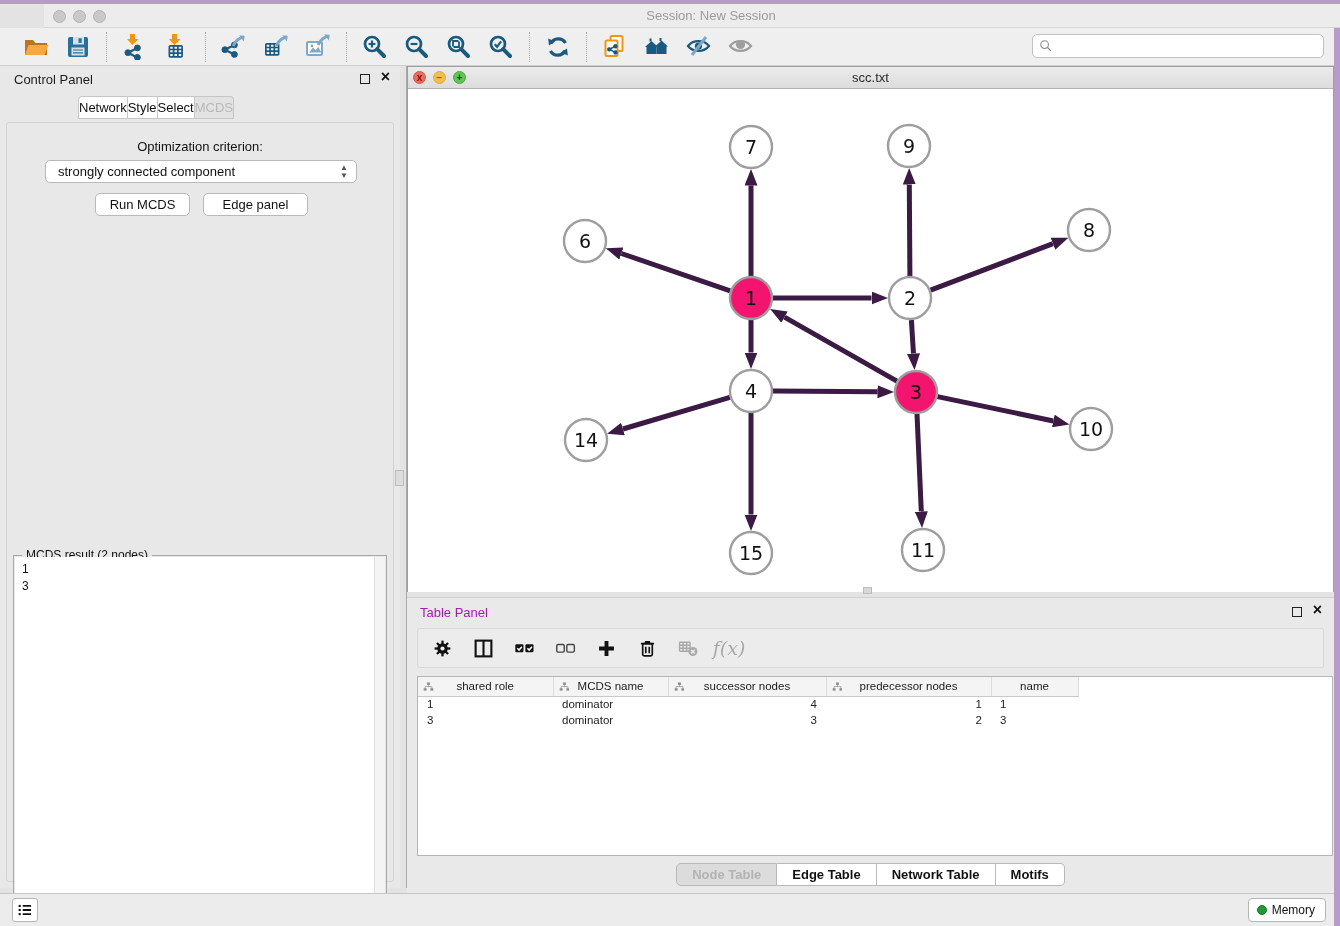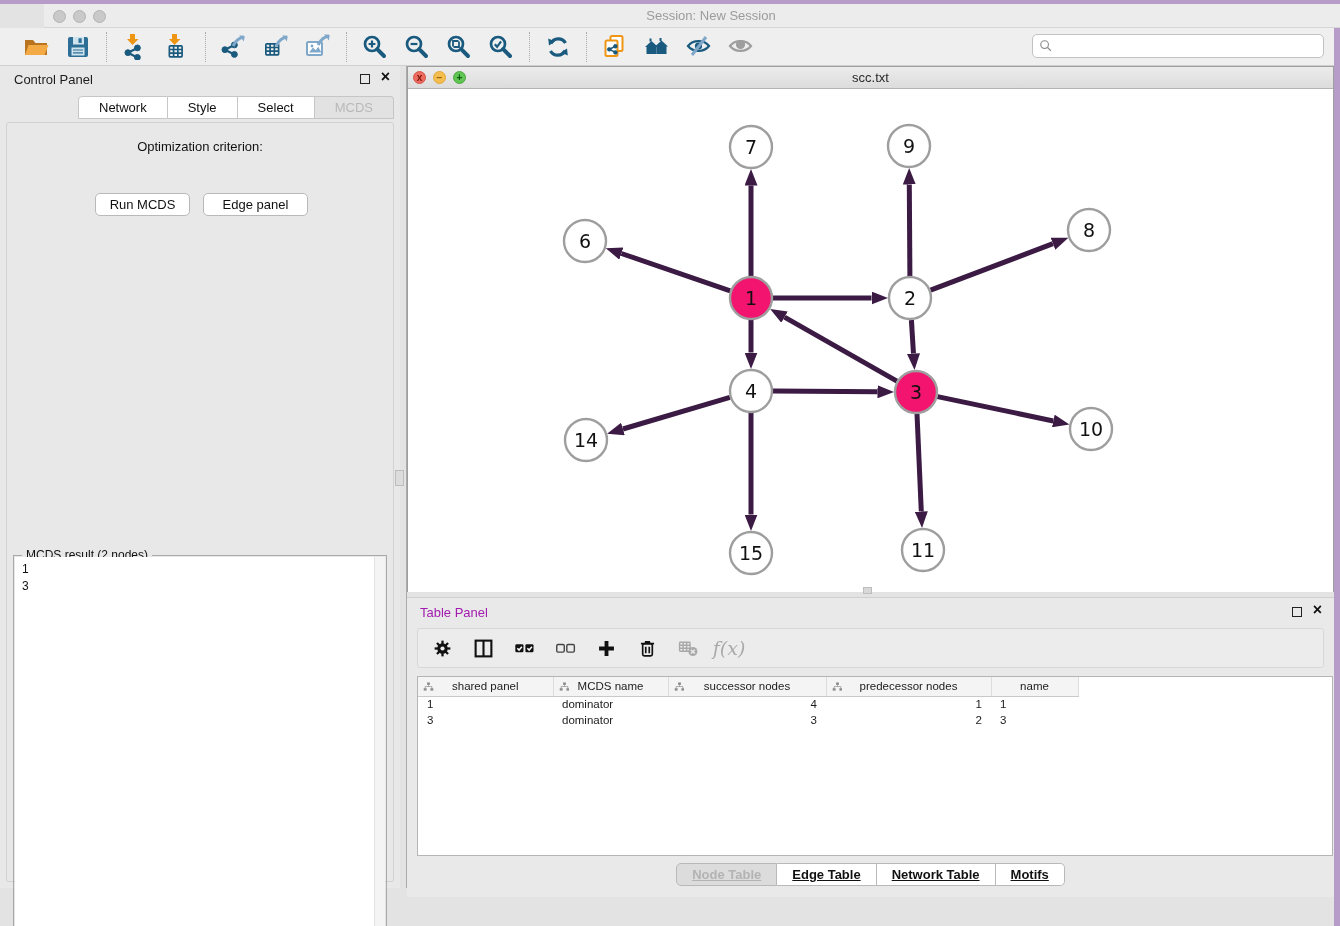--- a/index.html
+++ b/index.html
@@ -24,21 +24,21 @@
   .search-input { border:none; outline:none; flex:1; font-size:12px; background:transparent; margin-left:4px; }
 
   
   .control-panel { position:absolute; left:0; top:62px; width:400px; height:822px; background:#e8e8e8; }
   .panel-head { position:absolute; left:0; top:0; width:100%; height:28px; }
   .panel-head .ph-title { position:absolute; left:14px; top:6px; font-size:13px; color:#1c1c1c; }
   .ph-float { position:absolute; top:8px; width:10px; height:10px; border:1.6px solid #222; cursor:pointer; }
   .ph-close { position:absolute; top:2px; font-size:16px; font-weight:bold; color:#111; cursor:pointer; }
   .cp-float{ right:30px; } .cp-close{ right:10px; }
   .cp-tabs { position:absolute; left:78px; top:30px; height:23px; display:flex; }
-  .cp-tab { height:23px; padding:0 20px; font-size:13px; color:#111; background:#fff; border:1px solid #c6c6c6; border-left:none; display:flex; align-items:center; cursor:pointer; }
+  .cp-tab { height:23px; padding:0 0; font-size:13px; color:#111; background:#fff; border:1px solid #c6c6c6; border-left:none; display:flex; align-items:center; cursor:pointer; }
   .cp-tab:first-child { border-left:1px solid #c6c6c6; border-radius:4px 0 0 0; }
   .cp-tab.selected { background:#e2e2e2; color:#b9b9b9; border-radius:0 4px 0 0; }
   .cp-body { position:absolute; left:6px; top:56px; width:388px; height:760px; background:#e8e8e8; border:1px solid #d2d2d2; border-radius:3px; }
   .opt-label { position:absolute; left:0; top:16px; width:100%; text-align:center; font-size:13px; color:#111; }
   .criterion { position:absolute; left:38px; top:37px; width:312px; height:23px; background:#fff; border:1px solid #b9b9b9; border-radius:5px; font-size:13px; color:#111; display:flex; align-items:center; padding-left:12px; cursor:pointer; }
   .stepper { position:absolute; right:8px; top:3px; font-size:8px; color:#555; line-height:8px; text-align:center; }
   .btn { position:absolute; top:70px; height:23px; background:#fff; border:1px solid #b9b9b9; border-radius:5px; font-size:13px; color:#111; display:flex; align-items:center; justify-content:center; cursor:pointer; }
   .btn-run { left:88px; width:95px; }
   .btn-close { left:196px; width:105px; }
   .result-group { position:absolute; left:6px; top:432px; width:374px; height:377px; border:1px solid #a9a9a9; }
@@ -71,21 +71,21 @@
   .tp-btn svg { width:21px; height:21px; }
   .tp-btn.disabled { cursor:default; }
   .fx { font-family:"DejaVu Serif",serif; font-style:italic; font-size:19px; color:#a9a9a9; }
   .tp-table-wrap { position:absolute; left:10px; top:78px; width:916px; height:180px; background:#fff; border:1px solid #b5b5b5; overflow:hidden; }
   table.node-table { border-collapse:collapse; table-layout:fixed; }
   .node-table th { height:19px; background:#f4f4f4; border-bottom:1px solid #c9c9c9; border-right:1px solid #dcdcdc; font-size:11.5px; font-weight:normal; color:#1c1c1c; position:relative; text-align:center; }
   .node-table th .col-ico { position:absolute; left:5px; top:4px; width:11px; height:11px; }
   .node-table td { height:16px; font-size:11.5px; color:#1c1c1c; padding:0 9px; white-space:nowrap; }
   .node-table td.al { text-align:left; } .node-table td.ar { text-align:right; }
   .tp-tabs { position:absolute; left:0; right:0; top:265px; display:flex; justify-content:center; }
-  .tp-tab { height:23px; padding:0 15px; font-size:13px; font-weight:bold; color:#111; background:#fff; border:1px solid #b9b9b9; border-left:none; display:flex; align-items:center; cursor:pointer;text-decoration:underline; }
+  .tp-tab { height:23px; padding:0 15px; font-size:13px; font-weight:bold; color:#111; background:#fff; border:1px solid #b9b9b9; border-left:none; display:flex; align-items:center; cursor:pointer; }
   .tp-tab:first-child { border-left:1px solid #b9b9b9; border-radius:5px 0 0 5px; }
   .tp-tab:last-child { border-radius:0 5px 5px 0; }
   .tp-tab.selected { background:#dcdcdc; color:#b3b3b3; }
 
   
   .statusbar { position:absolute; left:0; bottom:0; width:100%; height:33px; background:#ececec; border-top:1px solid #c6c6c6; }
   .status-list-btn { position:absolute; left:12px; top:4px; width:26px; height:24px; background:#fff; border:1px solid #b5b5b5; border-radius:3px; display:flex; align-items:center; justify-content:center; cursor:pointer; }
   .memory-btn { position:absolute; right:8px; top:4px; height:24px; padding:0 10px 0 8px; background:#fff; border:1px solid #b5b5b5; border-radius:4px; display:flex; align-items:center; gap:5px; font-size:12px; color:#111; cursor:pointer; }
   .mem-dot { width:10px; height:10px; border-radius:50%; background:#1f9a32; border:1px solid #157a25; }
 </style>
@@ -281,20 +281,24 @@
       <span class="ph-close cp-close">×</span>
     </div>
     <div class="cp-tabs" id="cp-tabs">
         <div class="cp-tab">Network</div>
         <div class="cp-tab">Style</div>
         <div class="cp-tab">Select</div>
         <div class="cp-tab selected">MCDS</div>
       </div>
     <div class="cp-body">
       <div class="opt-label">Optimization criterion:</div>
+      <div class="criterion">
+        <span>strongly connected component</span>
+        <span class="stepper">▲<br>▼</span>
+      </div>
       <div class="btn btn-run">Run MCDS</div>
       <div class="btn btn-close">Edge panel</div>
       <div class="result-group">
         <span class="result-label">MCDS result (2 nodes)</span>
         <div class="result-area" id="result-area">1
 3</div>
         <div class="result-scroll"></div>
       </div>
     </div>
   </div>
@@ -459,21 +463,21 @@
           </colgroup>
           <thead>
             <tr>
               <th><span class="col-ico"><svg viewBox="0 0 23 19">
                     <g fill="#8a8a8a">
                       <rect x="8.5" y="1" width="6" height="5"></rect>
                       <rect x="1.5" y="13" width="6" height="5"></rect>
                       <rect x="15.5" y="13" width="6" height="5"></rect>
                     </g>
                     <path d="M11.5 6v3.5M4.5 13v-3.5h14V13" stroke="#8a8a8a" stroke-width="1.4" fill="none"></path>
-                  </svg></span><span>shared panel</span></th>
+                  </svg></span><span>shared role</span></th>
               <th><span class="col-ico"><svg viewBox="0 0 23 19">
                     <g fill="#8a8a8a">
                       <rect x="8.5" y="1" width="6" height="5"></rect>
                       <rect x="1.5" y="13" width="6" height="5"></rect>
                       <rect x="15.5" y="13" width="6" height="5"></rect>
                     </g>
                     <path d="M11.5 6v3.5M4.5 13v-3.5h14V13" stroke="#8a8a8a" stroke-width="1.4" fill="none"></path>
                   </svg></span><span>MCDS name</span></th>
               <th><span class="col-ico"><svg viewBox="0 0 23 19">
                     <g fill="#8a8a8a">
@@ -513,14 +517,32 @@
         </table>
     </div>
     <div class="tp-tabs" id="tp-tabs">
         <div class="tp-tab selected">Node Table</div>
         <div class="tp-tab">Edge Table</div>
         <div class="tp-tab">Network Table</div>
         <div class="tp-tab">Motifs</div>
       </div>
   </div>
 
+  <div class="statusbar">
+    <div class="status-list-btn">
+      <svg viewBox="0 0 24 24" width="18" height="18">
+          <g stroke="#111" stroke-width="2.4">
+            <path d="M9 6.5h11M9 12h11M9 17.5h11"></path>
+          </g>
+          <g fill="#111">
+            <rect x="3.5" y="5.2" width="2.8" height="2.8"></rect>
+            <rect x="3.5" y="10.6" width="2.8" height="2.8"></rect>
+            <rect x="3.5" y="16.1" width="2.8" height="2.8"></rect>
+          </g>
+        </svg>
+    </div>
+    <div class="memory-btn">
+      <span class="mem-dot"></span>
+      <span>Memory</span>
+    </div>
+  </div>
 
 </div>
 
 </body></html>

